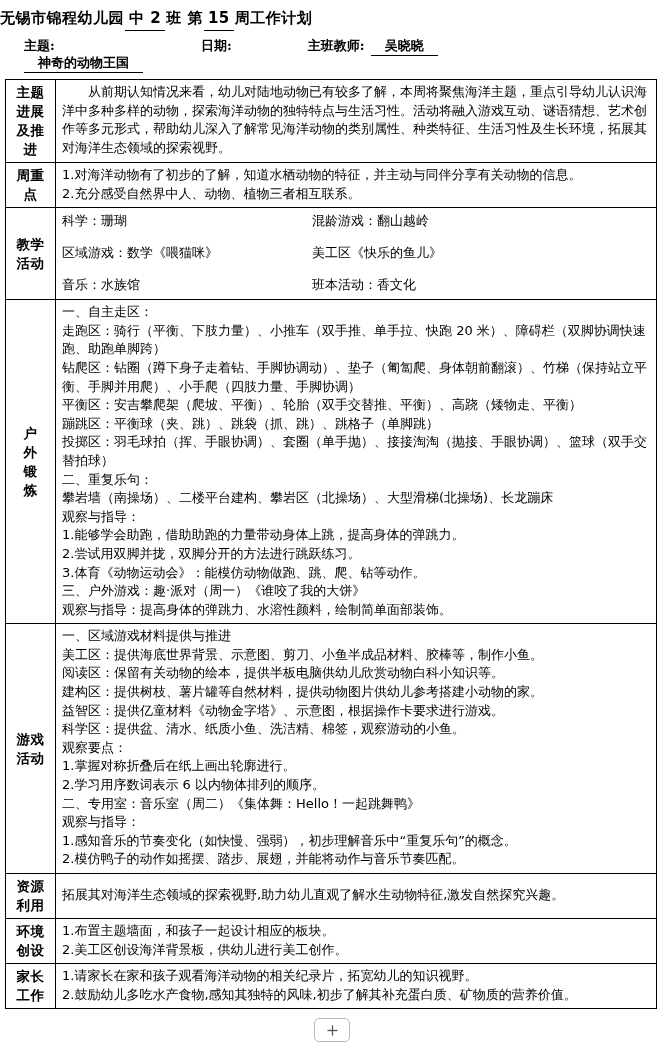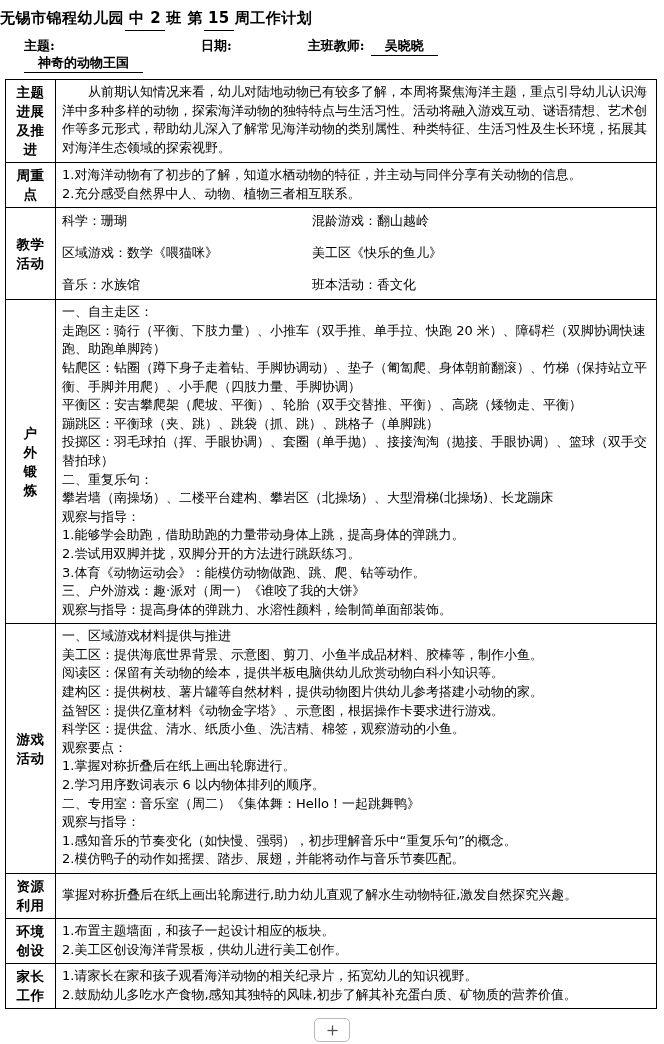--- a/index.html
+++ b/index.html
@@ -246,21 +246,21 @@
           <span class="line">2.模仿鸭子的动作如摇摆、踏步、展翅，并能将动作与音乐节奏匹配。</span>
         </td>
       </tr>
 
       <tr>
         <td class="label-cell">
           <span class="lbl-line">资源</span>
           <span class="lbl-line">利用</span>
         </td>
         <td class="content-cell vmid">
-          <span class="line">掌握对称折叠后在纸上画出轮廓进行,助力幼儿直观了解水生动物特征,激发自然探究兴趣。</span>
+          <span class="line">拓展其对海洋生态领域的探索视野,助力幼儿直观了解水生动物特征,激发自然探究兴趣。</span>
         </td>
       </tr>
 
       <tr>
         <td class="label-cell">
           <span class="lbl-line">环境</span>
           <span class="lbl-line">创设</span>
         </td>
         <td class="content-cell">
           <span class="line">1.布置主题墙面，和孩子一起设计相应的板块。</span>

